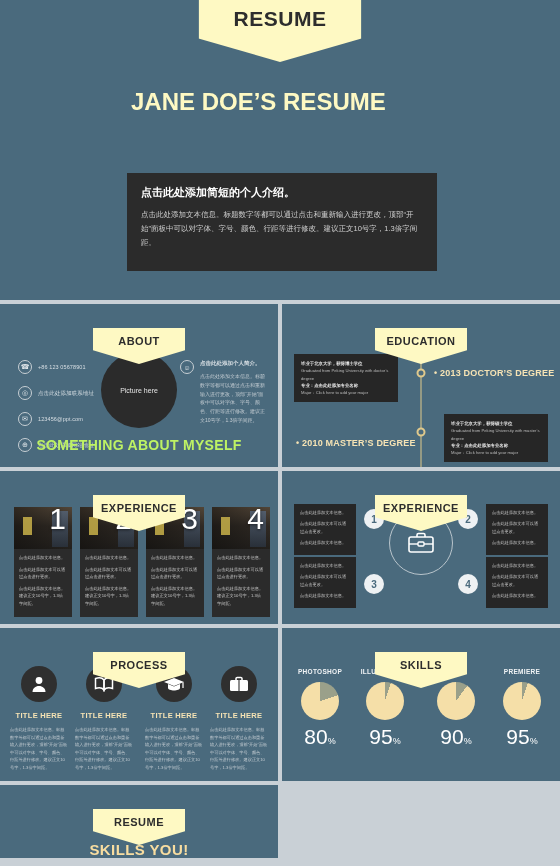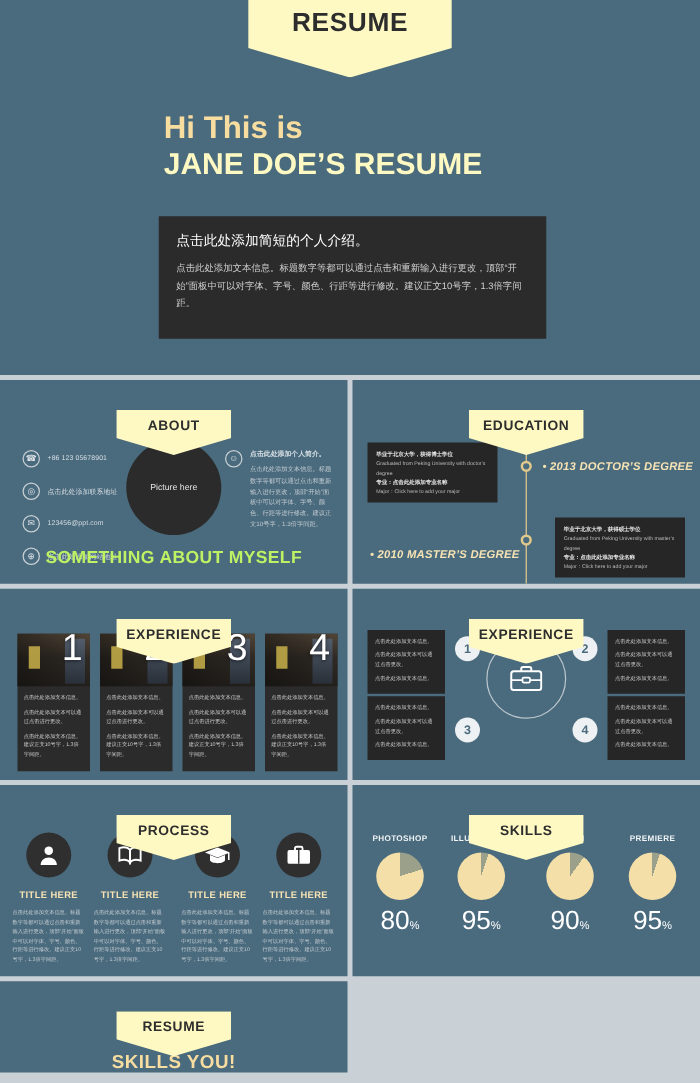--- a/index.html
+++ b/index.html
@@ -51,21 +51,21 @@
   }
   .cover-name {
     color: #fef9c3; font-size: 24px; font-weight: bold; line-height: 1.18;
   }
   .intro-box {
     position: absolute; left: 127px; top: 173px;
     width: 310px; height: 98px;
     background: #2b2b2b;
   }
   .intro-title {
-    color: #ffffff; font-size: 11px; font-weight: normal;
+    color: #ffffff; font-size: 11px; font-weight: bold;
     padding: 12px 22px 0 14px;
   }
   .intro-body {
     color: #cfcfcf; font-size: 7.5px; line-height: 1.85;
     padding: 8px 18px 0 14px;
   }
 
   
   .about-left { position: absolute; left: 18px; top: 56px; width: 100px; }
   .contact-row { display:flex; align-items:center; gap: 6px; margin-bottom: 12px; }
@@ -102,21 +102,21 @@
     width: 9px; height: 9px; border-radius: 50%;
     border: 2px solid #e0c98c; background: #4a6a7d;
   }
   .edu-box {
     position: absolute; width: 104px; background: #262626; padding: 6px 7px;
   }
   .edu-l1 { color:#e8e8e8; font-size:4.4px; font-weight:bold; line-height:1.7; }
   .edu-l2 { color:#b9b9b9; font-size:4.2px; line-height:1.7; }
   .edu-label {
     position: absolute; color: #f6e3b4;
-    font-size: 9px; font-weight: bold; letter-spacing: .2px; font-style: italic;
+    font-size: 9px; font-weight: bold; letter-spacing: .2px;
   }
 
   
   .exp-cards { position:absolute; left: 14px; top: 36px; display:flex; gap: 8px; }
   .exp-card { width: 58px; background:#2b2b2b; padding-bottom: 6px; }
   .exp-thumb {
     height: 42px; position: relative; overflow:hidden;
     background:
       linear-gradient(120deg, rgba(0,0,0,.55), rgba(0,0,0,.1)),
       linear-gradient(180deg,#6a5a48 0%, #3a332c 45%, #272420 100%);
@@ -186,21 +186,20 @@
 </style>
 </head>
 <body>
 
 <div class="deck">
 
   <div class="row">
     <div class="slide full">
       <div class="ribbon big">RESUME</div>
       <div class="cover-head">
-        <div class="cover-hi">Hi This is</div>
         <div class="cover-name">JANE DOE’S RESUME</div>
       </div>
       <div class="intro-box">
         <div class="intro-title">点击此处添加简短的个人介绍。</div>
         <div class="intro-body">点击此处添加文本信息。标题数字等都可以通过点击和重新输入进行更改，顶部“开始”面板中可以对字体、字号、颜色、行距等进行修改。建议正文10号字，1.3倍字间距。</div>
       </div>
     </div>
   </div>
 
   <div class="row">

